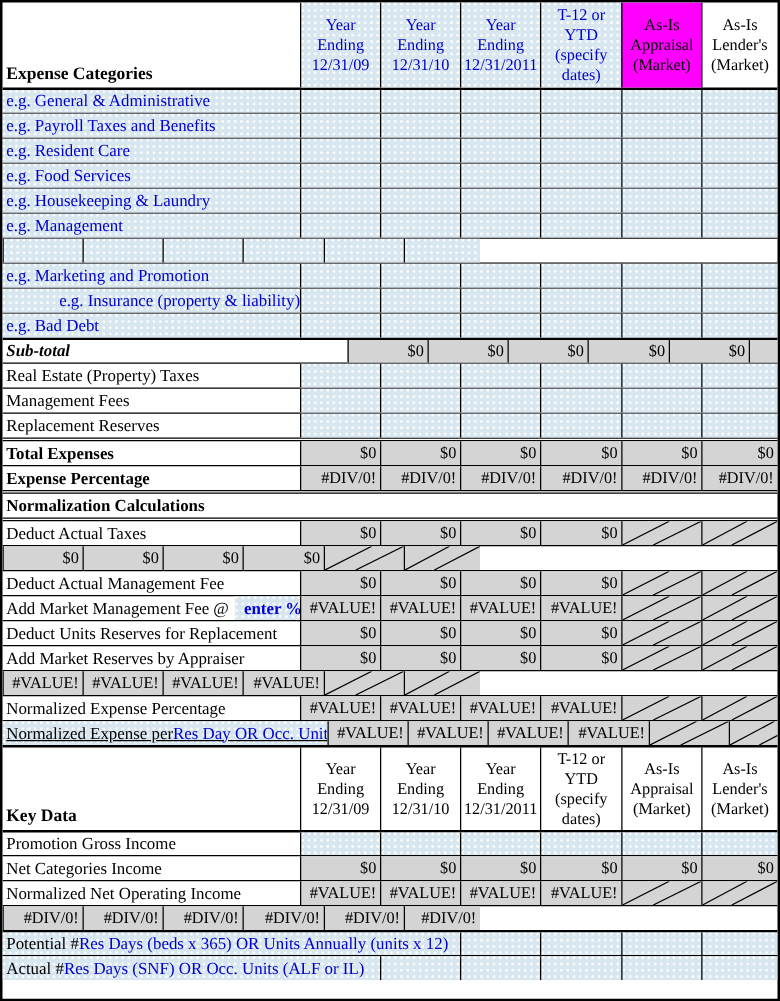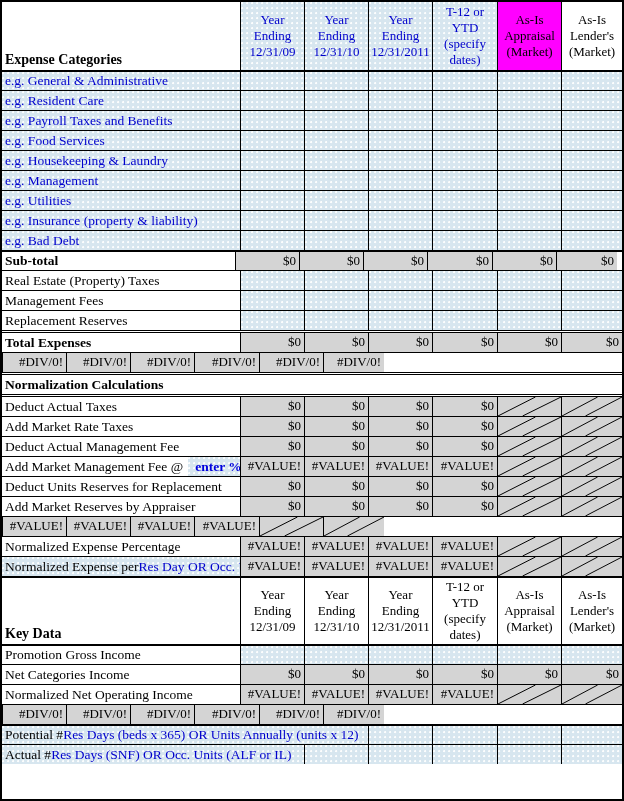--- a/index.html
+++ b/index.html
@@ -60,42 +60,42 @@
       </div>
       <div class="cell bgblue" style="width: 64px;"></div>
       <div class="cell bgblue" style="width: 64px;"></div>
       <div class="cell bgblue" style="width: 64px;"></div>
       <div class="cell bgblue" style="width: 65px;"></div>
       <div class="cell bgblue" style="width: 64px;"></div>
       <div class="cell bgblue" style="width: 61px;"></div>
     </div>
     <div class="row">
       <div class="cell nol labelcell bgblue" style="width: 238px;">
+        <span class="blu">e.g. Payroll Taxes and Benefits</span>
+      </div>
+      <div class="cell bgblue" style="width: 64px;"></div>
+      <div class="cell bgblue" style="width: 64px;"></div>
+      <div class="cell bgblue" style="width: 64px;"></div>
+      <div class="cell bgblue" style="width: 65px;"></div>
+      <div class="cell bgblue" style="width: 64px;"></div>
+      <div class="cell bgblue" style="width: 61px;"></div>
+    </div>
+    <div class="row">
+      <div class="cell nol labelcell bgblue" style="width: 238px;">
         <span class="blu">e.g. Resident Care</span>
       </div>
       <div class="cell bgblue" style="width: 64px;"></div>
       <div class="cell bgblue" style="width: 64px;"></div>
       <div class="cell bgblue" style="width: 64px;"></div>
       <div class="cell bgblue" style="width: 65px;"></div>
       <div class="cell bgblue" style="width: 64px;"></div>
       <div class="cell bgblue" style="width: 61px;"></div>
     </div>
     <div class="row">
       <div class="cell nol labelcell bgblue" style="width: 238px;">
-        <span class="blu">e.g. Payroll Taxes and Benefits</span>
-      </div>
-      <div class="cell bgblue" style="width: 64px;"></div>
-      <div class="cell bgblue" style="width: 64px;"></div>
-      <div class="cell bgblue" style="width: 64px;"></div>
-      <div class="cell bgblue" style="width: 65px;"></div>
-      <div class="cell bgblue" style="width: 64px;"></div>
-      <div class="cell bgblue" style="width: 61px;"></div>
-    </div>
-    <div class="row">
-      <div class="cell nol labelcell bgblue" style="width: 238px;">
         <span class="blu">e.g. Food Services</span>
       </div>
       <div class="cell bgblue" style="width: 64px;"></div>
       <div class="cell bgblue" style="width: 64px;"></div>
       <div class="cell bgblue" style="width: 64px;"></div>
       <div class="cell bgblue" style="width: 65px;"></div>
       <div class="cell bgblue" style="width: 64px;"></div>
       <div class="cell bgblue" style="width: 61px;"></div>
     </div>
     <div class="row">
@@ -114,32 +114,40 @@
         <span class="blu">e.g. Management</span>
       </div>
       <div class="cell bgblue" style="width: 64px;"></div>
       <div class="cell bgblue" style="width: 64px;"></div>
       <div class="cell bgblue" style="width: 64px;"></div>
       <div class="cell bgblue" style="width: 65px;"></div>
       <div class="cell bgblue" style="width: 64px;"></div>
       <div class="cell bgblue" style="width: 61px;"></div>
     </div>
     <div class="row">
-      <div class="cell nol labelcell bgblue" style="width: 238px;">
-        <span class="blu">e.g. Utilities</span>
-      </div>
-      <div class="cell bgblue" style="width: 64px;"></div>
-      <div class="cell bgblue" style="width: 64px;"></div>
-      <div class="cell bgblue" style="width: 64px;"></div>
-      <div class="cell bgblue" style="width: 65px;"></div>
-      <div class="cell bgblue" style="width: 64px;"></div>
-      <div class="cell bgblue" style="width: 61px;"></div>
-    </div>
-    <div class="row">
-      <div class="cell nol labelcell bgblue" style="width: 238px;">
+      <div class="cell bgblue" style="width: 64px;"></div>
+      <div class="cell bgblue" style="width: 64px;"></div>
+      <div class="cell bgblue" style="width: 64px;"></div>
+      <div class="cell bgblue" style="width: 65px;"></div>
+      <div class="cell bgblue" style="width: 64px;"></div>
+      <div class="cell bgblue" style="width: 61px;"></div>
+    </div>
+    <div class="row">
+      <div class="cell nol labelcell bgblue" style="width: 238px;">
+        <span class="blu">e.g. Marketing and Promotion</span>
+      </div>
+      <div class="cell bgblue" style="width: 64px;"></div>
+      <div class="cell bgblue" style="width: 64px;"></div>
+      <div class="cell bgblue" style="width: 64px;"></div>
+      <div class="cell bgblue" style="width: 65px;"></div>
+      <div class="cell bgblue" style="width: 64px;"></div>
+      <div class="cell bgblue" style="width: 61px;"></div>
+    </div>
+    <div class="row">
+      <div class="cell nol labelcell bgblue" style="width: 238px; justify-content: flex-end;">
         <span class="blu">e.g. Insurance (property &amp; liability)</span>
       </div>
       <div class="cell bgblue" style="width: 64px;"></div>
       <div class="cell bgblue" style="width: 64px;"></div>
       <div class="cell bgblue" style="width: 64px;"></div>
       <div class="cell bgblue" style="width: 65px;"></div>
       <div class="cell bgblue" style="width: 64px;"></div>
       <div class="cell bgblue" style="width: 61px;"></div>
     </div>
     <div class="row">
@@ -147,21 +155,21 @@
         <span class="blu">e.g. Bad Debt</span>
       </div>
       <div class="cell bgblue" style="width: 64px;"></div>
       <div class="cell bgblue" style="width: 64px;"></div>
       <div class="cell bgblue" style="width: 64px;"></div>
       <div class="cell bgblue" style="width: 65px;"></div>
       <div class="cell bgblue" style="width: 64px;"></div>
       <div class="cell bgblue" style="width: 61px;"></div>
     </div>
     <div class="row bt2">
-      <div class="cell nol labelcell bold" style="width: 233px;">
+      <div class="cell nol labelcell bold" style="width: 276px; font-style: italic;">
         <span class="blk">Sub-total</span>
       </div>
       <div class="cell bggray val" style="width: 64px;">$0</div>
       <div class="cell bggray val" style="width: 64px;">$0</div>
       <div class="cell bggray val" style="width: 64px;">$0</div>
       <div class="cell bggray val" style="width: 65px;">$0</div>
       <div class="cell bggray val" style="width: 64px;">$0</div>
       <div class="cell bggray val" style="width: 61px;">$0</div>
     </div>
     <div class="row">
@@ -202,20 +210,23 @@
         <span class="blk">Total Expenses</span>
       </div>
       <div class="cell bggray val" style="width: 64px;">$0</div>
       <div class="cell bggray val" style="width: 64px;">$0</div>
       <div class="cell bggray val" style="width: 64px;">$0</div>
       <div class="cell bggray val" style="width: 65px;">$0</div>
       <div class="cell bggray val" style="width: 64px;">$0</div>
       <div class="cell bggray val" style="width: 61px;">$0</div>
     </div>
     <div class="row">
+      <div class="cell nol labelcell bold" style="width: 238px;">
+        <span class="blk">Expense Percentage</span>
+      </div>
       <div class="cell bggray val" style="width: 64px;">#DIV/0!</div>
       <div class="cell bggray val" style="width: 64px;">#DIV/0!</div>
       <div class="cell bggray val" style="width: 64px;">#DIV/0!</div>
       <div class="cell bggray val" style="width: 65px;">#DIV/0!</div>
       <div class="cell bggray val" style="width: 64px;">#DIV/0!</div>
       <div class="cell bggray val" style="width: 61px;">#DIV/0!</div>
     </div>
     <div class="row btdbl">
       <div class="cell nol labelcell bold" style="width: 620px;">
         <span class="blk">Normalization Calculations</span>
@@ -236,23 +247,20 @@
         </svg>
       </div>
       <div class="cell bggray diag" style="width: 61px;">
         <svg viewBox="0 0 64 19" preserveAspectRatio="none">
           <line x1="0" y1="19" x2="38" y2="0"></line>
           <line x1="25" y1="19" x2="64" y2="0"></line>
         </svg>
       </div>
     </div>
     <div class="row">
-      <div class="cell nol labelcell" style="width: 238px;">
-        <span class="blk">Add Market Rate Taxes</span>
-      </div>
       <div class="cell bggray val" style="width: 64px;">$0</div>
       <div class="cell bggray val" style="width: 64px;">$0</div>
       <div class="cell bggray val" style="width: 64px;">$0</div>
       <div class="cell bggray val" style="width: 65px;">$0</div>
       <div class="cell bggray diag" style="width: 64px;">
         <svg viewBox="0 0 64 19" preserveAspectRatio="none">
           <line x1="0" y1="19" x2="38" y2="0"></line>
           <line x1="25" y1="19" x2="64" y2="0"></line>
         </svg>
       </div>
@@ -381,21 +389,21 @@
         </svg>
       </div>
       <div class="cell bggray diag" style="width: 61px;">
         <svg viewBox="0 0 64 19" preserveAspectRatio="none">
           <line x1="0" y1="19" x2="38" y2="0"></line>
           <line x1="25" y1="19" x2="64" y2="0"></line>
         </svg>
       </div>
     </div>
     <div class="row">
-      <div class="cell nol labelcell bgblue" style="width: 238px;">
+      <div class="cell nol labelcell bgblue" style="width: 260px; text-decoration: underline;">
         <span class="blk">Normalized Expense per </span>
         <span class="blu">Res Day OR Occ. Units</span>
       </div>
       <div class="cell bggray val" style="width: 64px;">#VALUE!</div>
       <div class="cell bggray val" style="width: 64px;">#VALUE!</div>
       <div class="cell bggray val" style="width: 64px;">#VALUE!</div>
       <div class="cell bggray val" style="width: 65px;">#VALUE!</div>
       <div class="cell bggray diag" style="width: 64px;">
         <svg viewBox="0 0 64 19" preserveAspectRatio="none">
           <line x1="0" y1="19" x2="38" y2="0"></line>

